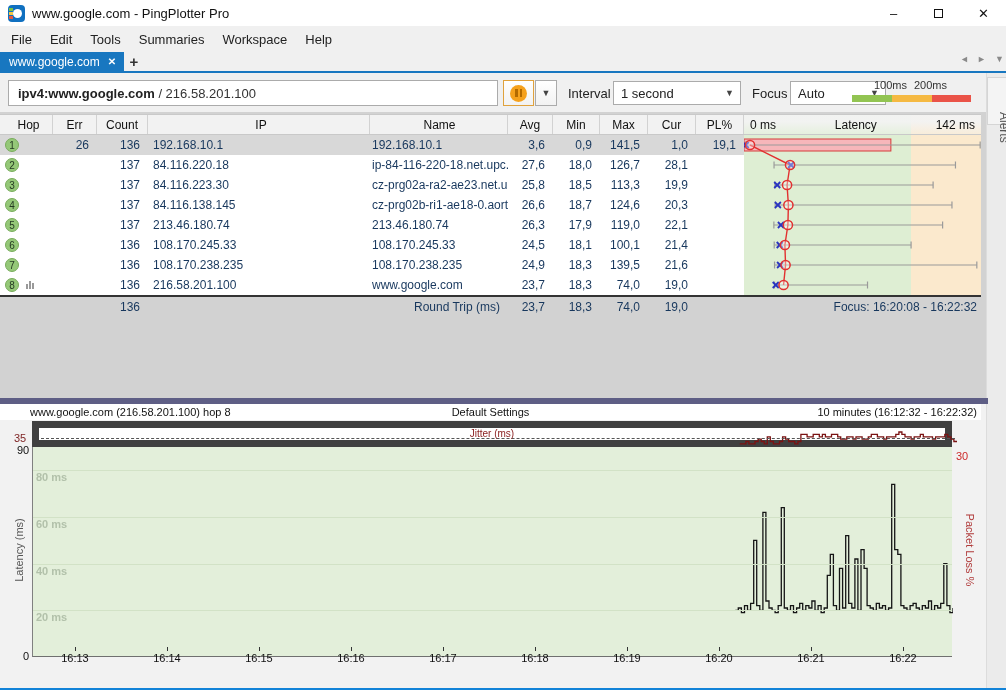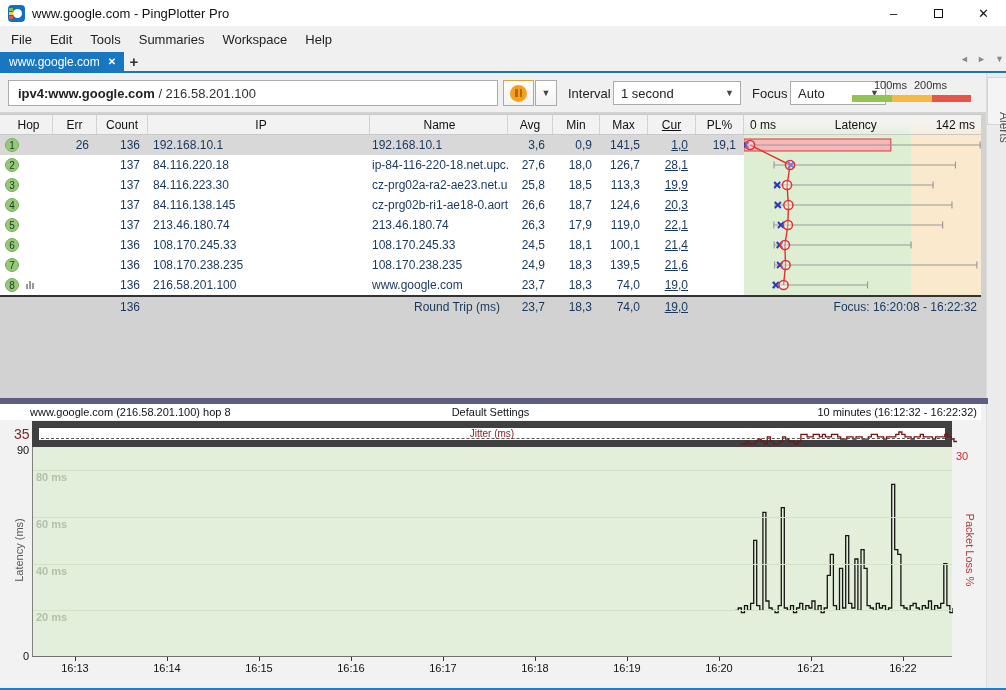--- a/index.html
+++ b/index.html
@@ -62,21 +62,21 @@
   .th { display:flex; align-items:center; justify-content:center; font-size:12px; color:#111; border-right:1px solid #d2d2d2; height:100%; }
   .tbody { position:relative; background:#fff; }
   .trow { display:flex; height:20px; align-items:center; }
   .trow.selected .cell { background:#d8d8d8; }
   .cell { height:20px; display:flex; align-items:center; font-size:12px; color:#17375d; }
   .cell.num { justify-content:flex-end; padding-right:8px; }
   .c-hop { width:53px; padding-left:5px; }
   .c-err { width:44px; } .c-count { width:51px; }
   .c-ip { width:222px; padding-left:5px; overflow:hidden; white-space:nowrap; }
   .c-name { width:138px; padding-left:2px; overflow:hidden; white-space:nowrap; }
-  .c-avg { width:45px; } .c-min { width:47px; } .c-max { width:48px; } .c-cur { width:48px;text-decoration:underline; } .c-pl { width:48px; }
+  .c-avg { width:45px; } .c-min { width:47px; } .c-max { width:48px; } .c-cur { width:48px; } .c-pl { width:48px; }
   .c-graph { width:237px; background:linear-gradient(to right,#deeed3 70.4%,#fbe9cd 70.4%); }
   .trow.selected .c-graph { background:linear-gradient(to right,#deeed3 70.4%,#fbe9cd 70.4%); }
   .th.c-graph { background:linear-gradient(to bottom, rgba(243,243,243,0.95) 35%, rgba(243,243,243,0.35)), linear-gradient(to right,#deeed3 70.4%,#fbe9cd 70.4%);
     justify-content:space-between; padding:0 6px; border-right:none;text-align:right; }
   .hop-badge { width:14px; height:14px; border-radius:50%; background:#95c878; border:1px solid #79ad5c; color:#243a22; font-size:10px; display:flex; align-items:center; justify-content:center; }
   .hopchart-icon { display:inline-flex; align-items:flex-end; gap:1px; margin-left:7px; }
   .hopchart-icon i { display:block; width:2px; background:#9a9a9a; }
   .markers-svg { position:absolute; left:744px; top:0; pointer-events:none; }
   .tsummary { display:flex; height:22px; background:#d2d2d2; border-top:2px solid #333; align-items:center; }
   .tsummary .cell { color:#17375d; }
@@ -87,31 +87,31 @@
   .splitter { position:absolute; left:0; top:398px; width:988px; height:6px; background:#5e5e85; }
 
   
   .lower { position:absolute; left:0; top:404px; width:986px; height:284px; background:#f2f2f2; }
   .tl-header { position:absolute; left:0; top:0; width:981px; height:16px; background:#fff; font-size:11px; color:#111; }
   .tl-header .lft { position:absolute; left:30px; top:2px; }
   .tl-header .ctr { position:absolute; left:0; width:100%; text-align:center; top:2px; }
   .tl-header .rgt { position:absolute; right:4px; top:2px; }
   .jitter-box { position:absolute; left:32px; top:17px; width:920px; height:26px; background:#fff; border:7px solid #404040; }
   .jitter-label { position:absolute; left:0; top:0px; width:100%; text-align:center; font-size:10px; color:#8b2020; z-index:2; }
-  .jitter-35 { position:absolute; left:14px; top:22px; font-size:14px; color:#7c1f1f; }
+  .jitter-35 { position:absolute; left:14px; top:28px; font-size:11px; color:#7c1f1f; }
   .dash-line { position:absolute; left:2px; top:10px; width:914px; border-top:1.5px dashed #555; }
   .plot { position:absolute; left:32px; top:43px; width:920px; height:210px; background:#e3efda; border-left:1px solid #808080; border-bottom:1px solid #707070; }
   .gridline { position:absolute; left:0; width:100%; border-top:1px solid #d2e2c6; }
   .gridlabel { position:absolute; left:3px; font-size:11px; color:#b2c1aa;font-weight:bold; }
   .y90 { position:absolute; left:17px; top:40px; font-size:11px; color:#111; }
   .y0 { position:absolute; left:23px; top:246px; font-size:11px; color:#111; }
   .r30 { position:absolute; left:956px; top:46px; font-size:11px; color:#cc2a2a; }
   .ylab-left { position:absolute; left:-31px; top:140px; transform:rotate(-90deg); transform-origin:center; font-size:11px; color:#555; white-space:nowrap; width:100px; text-align:center; }
   .ylab-right { position:absolute; left:915px; top:140px; transform:rotate(90deg); transform-origin:center; font-size:11px; color:#b03a3a; white-space:nowrap; width:110px; text-align:center; }
-  .xaxis { position:absolute; left:32px; top:253px; width:920px; height:22px; }
+  .xaxis { position:absolute; left:32px; top:243px; width:920px; height:22px; }
   .xtick { position:absolute; top:0; width:1px; height:4px; background:#333; }
   .xticklabel { position:absolute; top:5px; width:50px; margin-left:-25px; text-align:center; font-size:11px; color:#111; }
   svg { display:block; }
 </style>
 </head>
 <body>
 
 <div id="app">
 
   <div class="titlebar">

